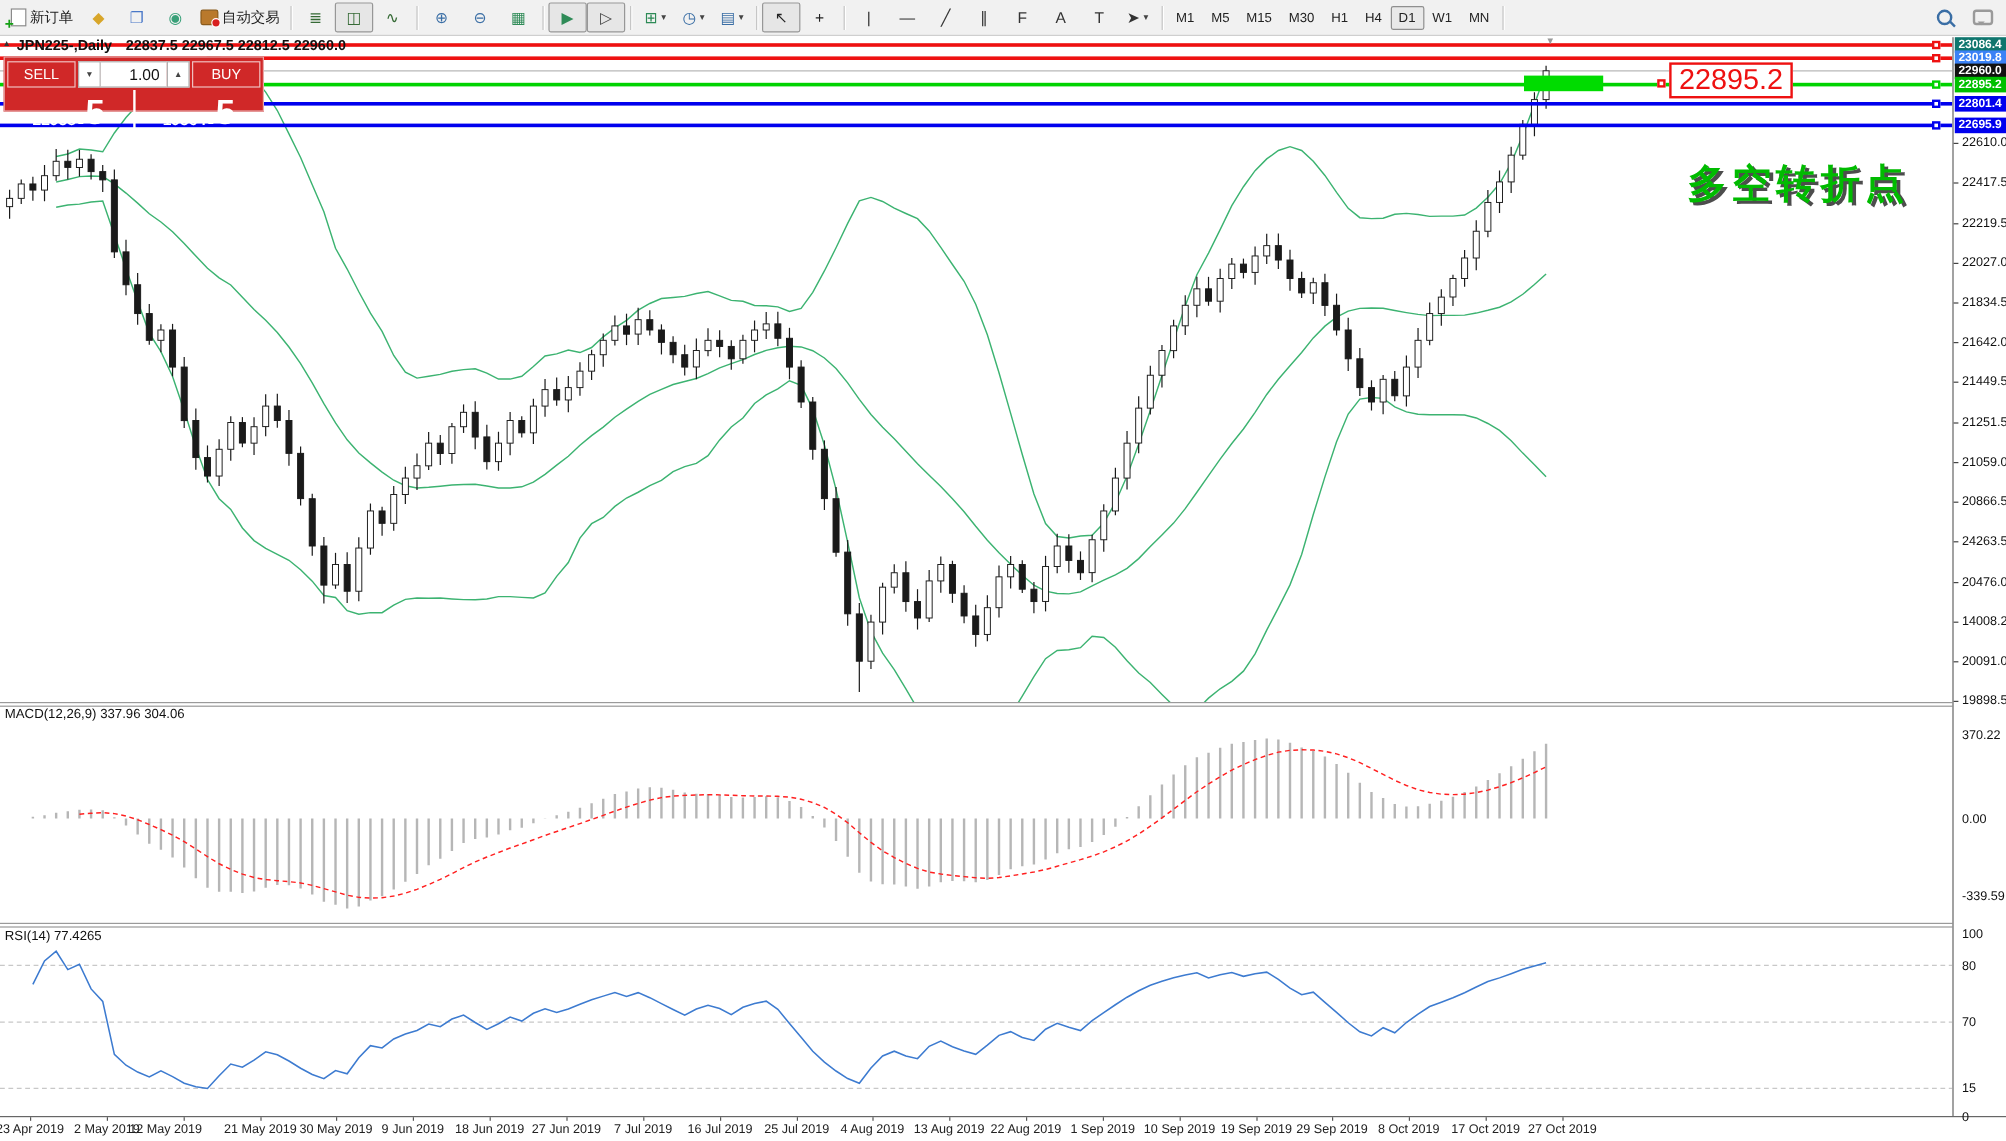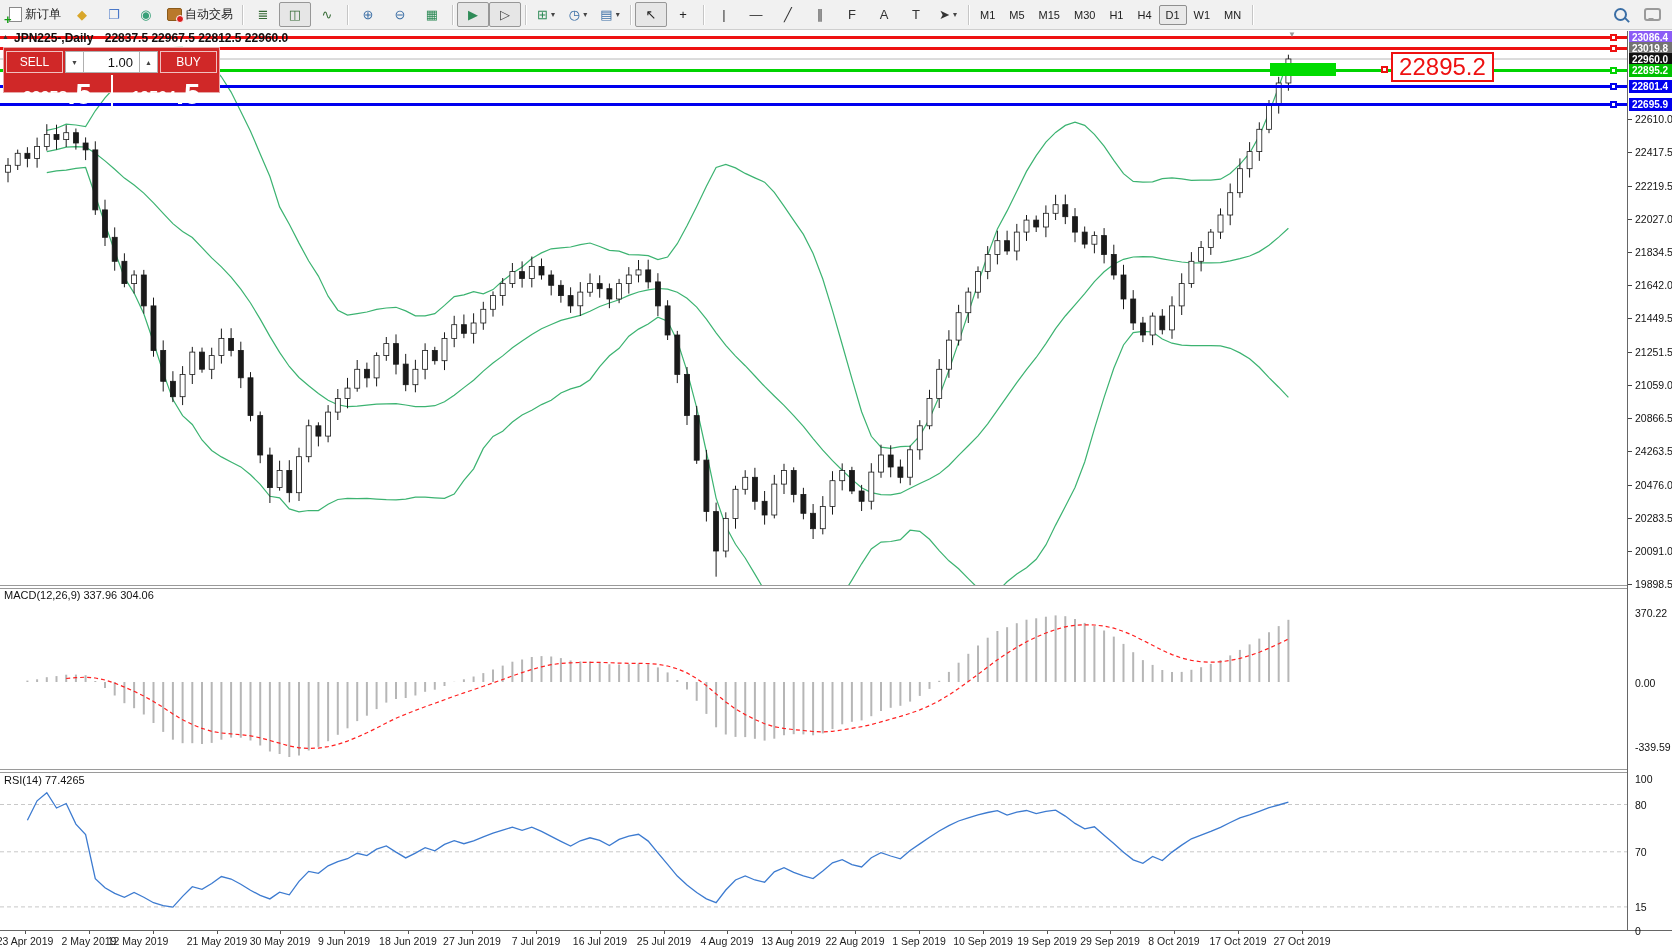--- a/index.html
+++ b/index.html
@@ -38,21 +38,21 @@
           box-sizing:border-box;z-index:6;color:#fff;}
   .tp-row1{display:flex;align-items:center;height:26px;gap:2px;padding:2px 2px 0 2px;box-sizing:border-box;}
   .tp-btn{flex:none;width:57px;height:22px;background:#d02828;border:1px solid #f0c0c0;color:#fff;
           font-size:12px;font-family:"Liberation Sans",sans-serif;display:flex;align-items:center;justify-content:center;}
   .tp-spin{flex:1;display:flex;height:22px;}
   .tp-arrow{width:17px;background:#fff;border:1px solid #b0b0b0;color:#444;font-size:7px;display:flex;align-items:center;justify-content:center;}
   .tp-val{flex:1;background:#fff;color:#111;font-size:13px;display:flex;align-items:center;justify-content:flex-end;padding-right:6px;border-top:1px solid #b0b0b0;border-bottom:1px solid #b0b0b0;}
   .tp-row2{display:flex;height:34px;margin-top:1px;}
   .tp-price{flex:1;display:flex;align-items:flex-end;justify-content:center;padding-bottom:3px;}
   .tp-price:first-child{border-right:2px solid #fff;}
-  .tp-whole{font-size:16px;font-weight:bold;line-height:1;}
+  .tp-whole{font-size:13px;font-weight:bold;line-height:1;}
   .tp-frac{font-size:29px;font-weight:bold;line-height:0.8;}
   
   .grect{position:absolute;left:1270px;top:63px;width:66px;height:13px;background:#00dc00;z-index:3;}
   .pricebox{position:absolute;left:1391px;top:52px;width:103px;height:30px;background:#fff;border:2px solid #ee1111;
             color:#ee1111;font-size:24px;display:flex;align-items:center;justify-content:center;z-index:5;box-sizing:border-box;}
   .pbox-anchor{position:absolute;left:1381px;top:66px;width:7px;height:7px;background:#fff;border:2px solid #ee1111;box-sizing:border-box;z-index:5;}
   .annot{position:absolute;left:1406px;top:131px;font-size:33px;font-weight:bold;color:#00bb00;
          letter-spacing:4px;text-shadow:3px 3px 0 #4d4d4d;z-index:4;white-space:nowrap;}
   .ind-label{position:absolute;left:4px;font-size:11px;color:#111;z-index:4;white-space:nowrap;}
   
@@ -636,20 +636,21 @@
       </div>
       <div class="tp-price">
         <span class="tp-whole">19564</span>
           <span class="tp-frac">.5</span>
       </div>
     </div>
   </div>
 
   <div class="pricebox">22895.2</div>
   <div class="pbox-anchor"></div>
+  <div class="annot">多空转折点</div>
 
   <div class="ind-label" style="top:589px">MACD(12,26,9) 337.96 304.06</div>
   <div class="ind-label" style="top:774px">RSI(14) 77.4265</div>
 
   <div class="raxis" id="raxis">
       <div class="tickmark" style="top:88px"></div>
       <div class="ticklab" style="top:82px">22610.0</div>
       <div class="tickmark" style="top:121px"></div>
       <div class="ticklab" style="top:115px">22417.5</div>
       <div class="tickmark" style="top:155px"></div>
@@ -666,27 +667,27 @@
       <div class="ticklab" style="top:315px">21251.5</div>
       <div class="tickmark" style="top:354px"></div>
       <div class="ticklab" style="top:348px">21059.0</div>
       <div class="tickmark" style="top:387px"></div>
       <div class="ticklab" style="top:381px">20866.5</div>
       <div class="tickmark" style="top:420px"></div>
       <div class="ticklab" style="top:414px">24263.5</div>
       <div class="tickmark" style="top:454px"></div>
       <div class="ticklab" style="top:448px">20476.0</div>
       <div class="tickmark" style="top:487px"></div>
-      <div class="ticklab" style="top:481px">20283.5</div>
+      <div class="ticklab" style="top:481px">14008.2</div>
       <div class="tickmark" style="top:520px"></div>
       <div class="ticklab" style="top:514px">20091.0</div>
       <div class="tickmark" style="top:553px"></div>
       <div class="ticklab" style="top:547px">19898.5</div>
-      <div class="tag" style="top:-0px;background:#8b5cf6">23086.4</div>
-      <div class="tag" style="top:11px;background:#737373">23019.8</div>
+      <div class="tag" style="top:-0px;background:#0f766e">23086.4</div>
+      <div class="tag" style="top:11px;background:#3b82f6">23019.8</div>
       <div class="tag" style="top:22px;background:#111111">22960.0</div>
       <div class="tag" style="top:33px;background:#00c000">22895.2</div>
       <div class="tag" style="top:49px;background:#0000ee">22801.4</div>
       <div class="tag" style="top:67px;background:#0000ee">22695.9</div>
       <div class="ticklab" style="top:576px">370.22</div>
       <div class="ticklab" style="top:646px">0.00</div>
       <div class="ticklab" style="top:710px">-339.59</div>
       <div class="ticklab" style="top:742px">100</div>
       <div class="ticklab" style="top:768px">80</div>
       <div class="ticklab" style="top:815px">70</div>

